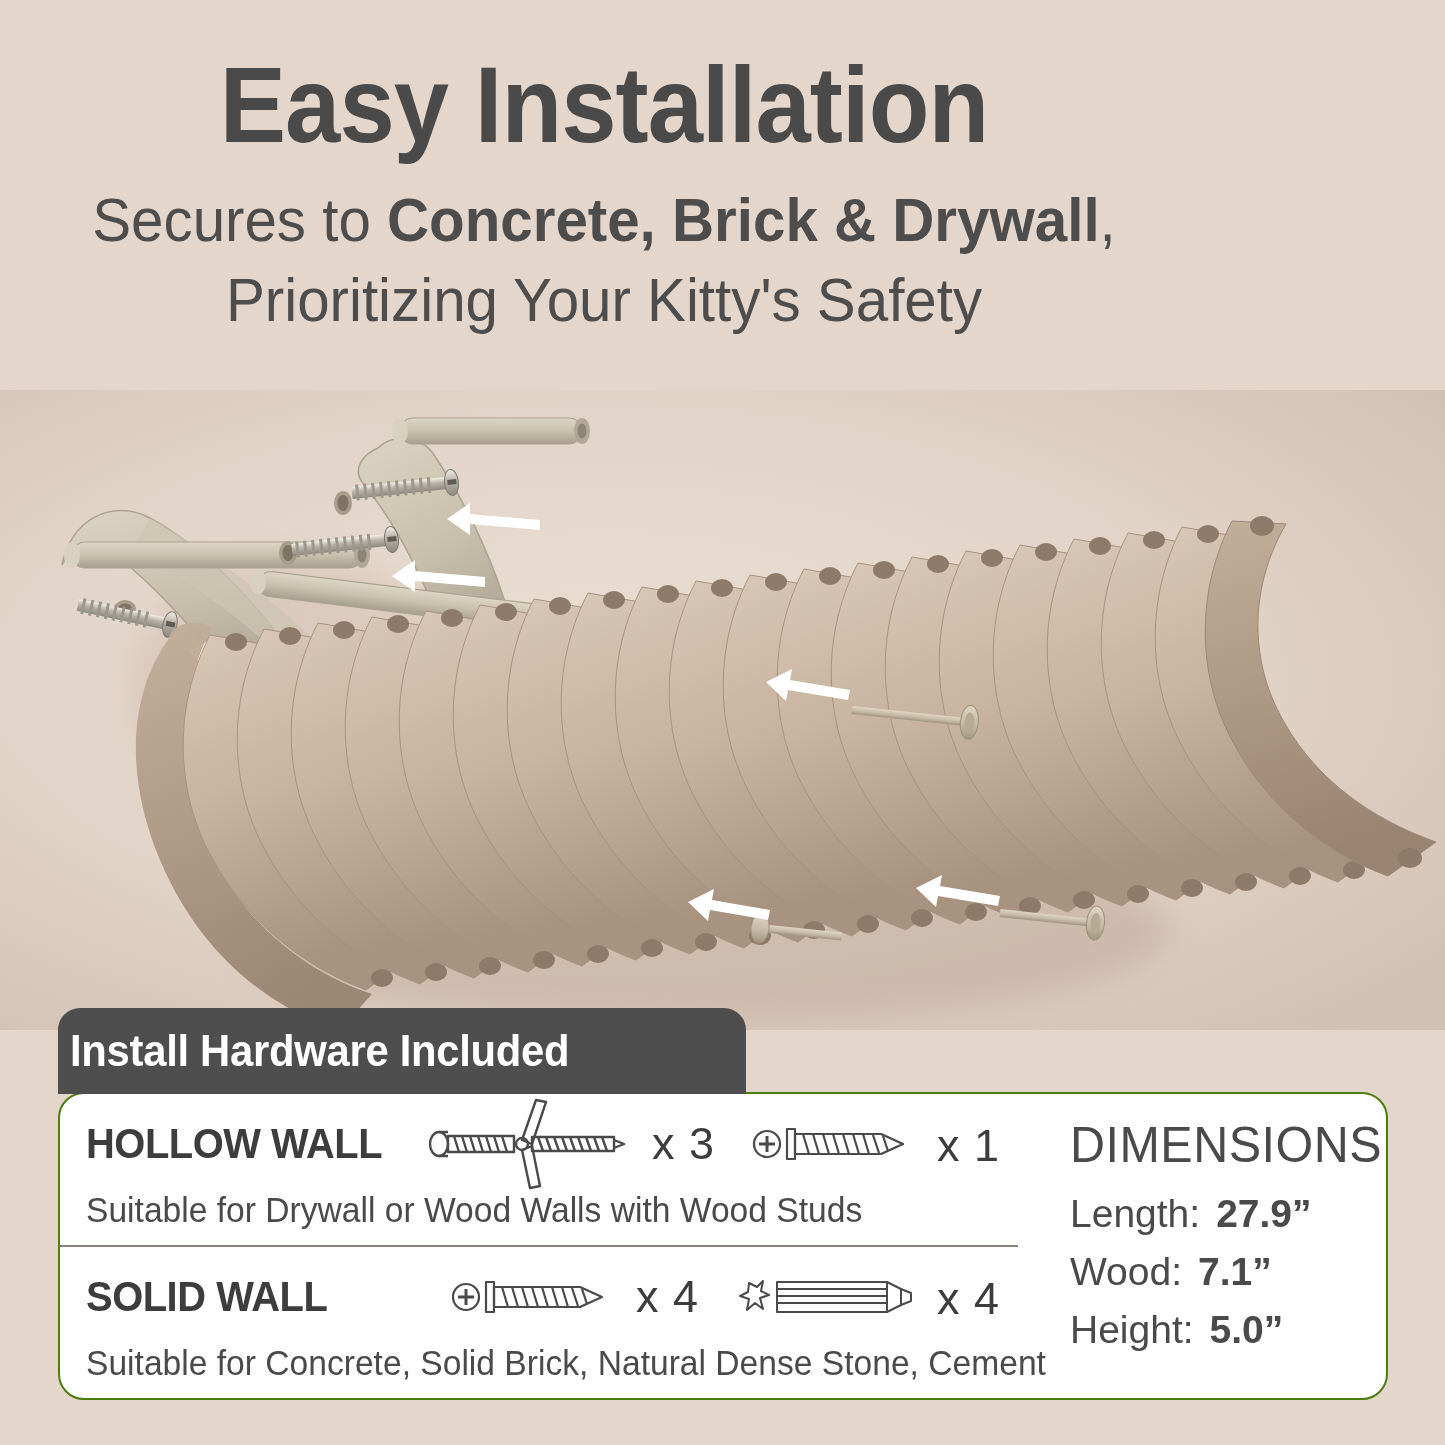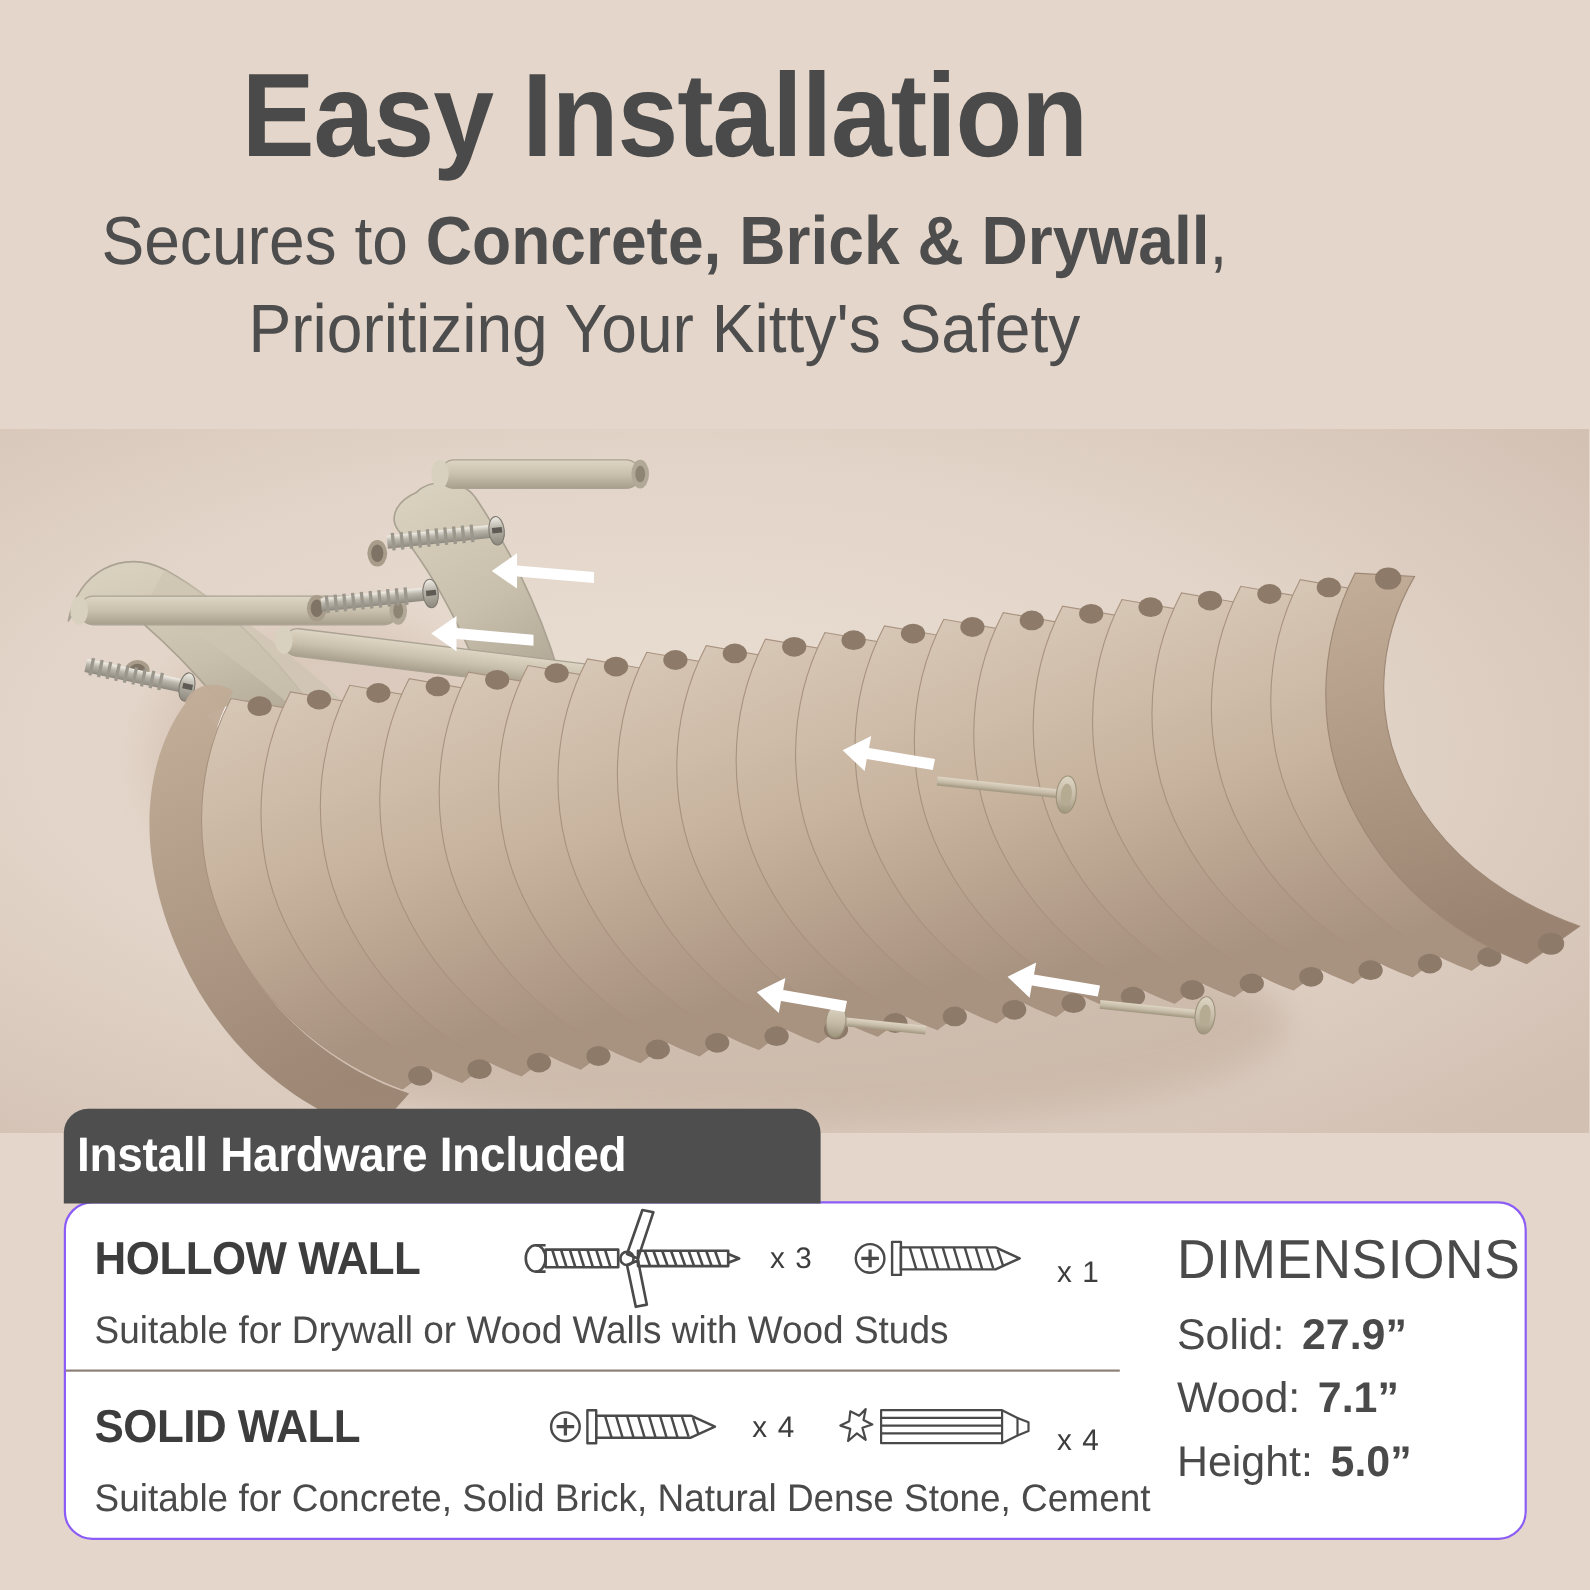--- a/index.html
+++ b/index.html
@@ -88,21 +88,21 @@
     letter-spacing: -0.3px;
   }
 
   .card {
     position: absolute;
     left: 58px;
     top: 1092px;
     width: 1330px;
     height: 308px;
     background: #ffffff;
-    border: 2px solid #8b5cf6;
+    border: 2px solid #4d7c0f;
     border-radius: 26px;
     box-sizing: border-box;
     display: flex;
     z-index: 2;
     overflow: hidden;
   }
   .card-left {
     width: 958px;
     display: flex;
     flex-direction: column;
@@ -145,21 +145,21 @@
     align-items: center;
     margin-left: auto;
     padding-right: 18px;
   }
   .hw-item {
     display: flex;
     align-items: center;
   }
   .hw-item + .hw-item { margin-left: 36px; align-items: flex-end; }
   .hw-qty {
-    font-size: 27px;
+    font-size: 45px;
     font-weight: 400;
     color: #3d3d3d;
     margin-left: 14px;
     white-space: nowrap;
     letter-spacing: 1px;
   }
   .hw-desc {
     font-size: 35px;
     font-weight: 400;
     color: #4a4a4a;
@@ -618,21 +618,21 @@
     </div>
 
   </div>
 
   <div class="card-divider-v"></div>
 
   <div class="card-right">
     <div class="dim-title">DIMENSIONS</div>
 
     <div class="dim-row">
-      <span class="dim-label">Solid:</span><span class="dim-value">27.9”</span>
+      <span class="dim-label">Length:</span><span class="dim-value">27.9”</span>
     </div>
     <div class="dim-row">
       <span class="dim-label">Wood:</span><span class="dim-value">7.1”</span>
     </div>
     <div class="dim-row">
       <span class="dim-label">Height:</span><span class="dim-value">5.0”</span>
     </div>
   </div>
 
 </div>

